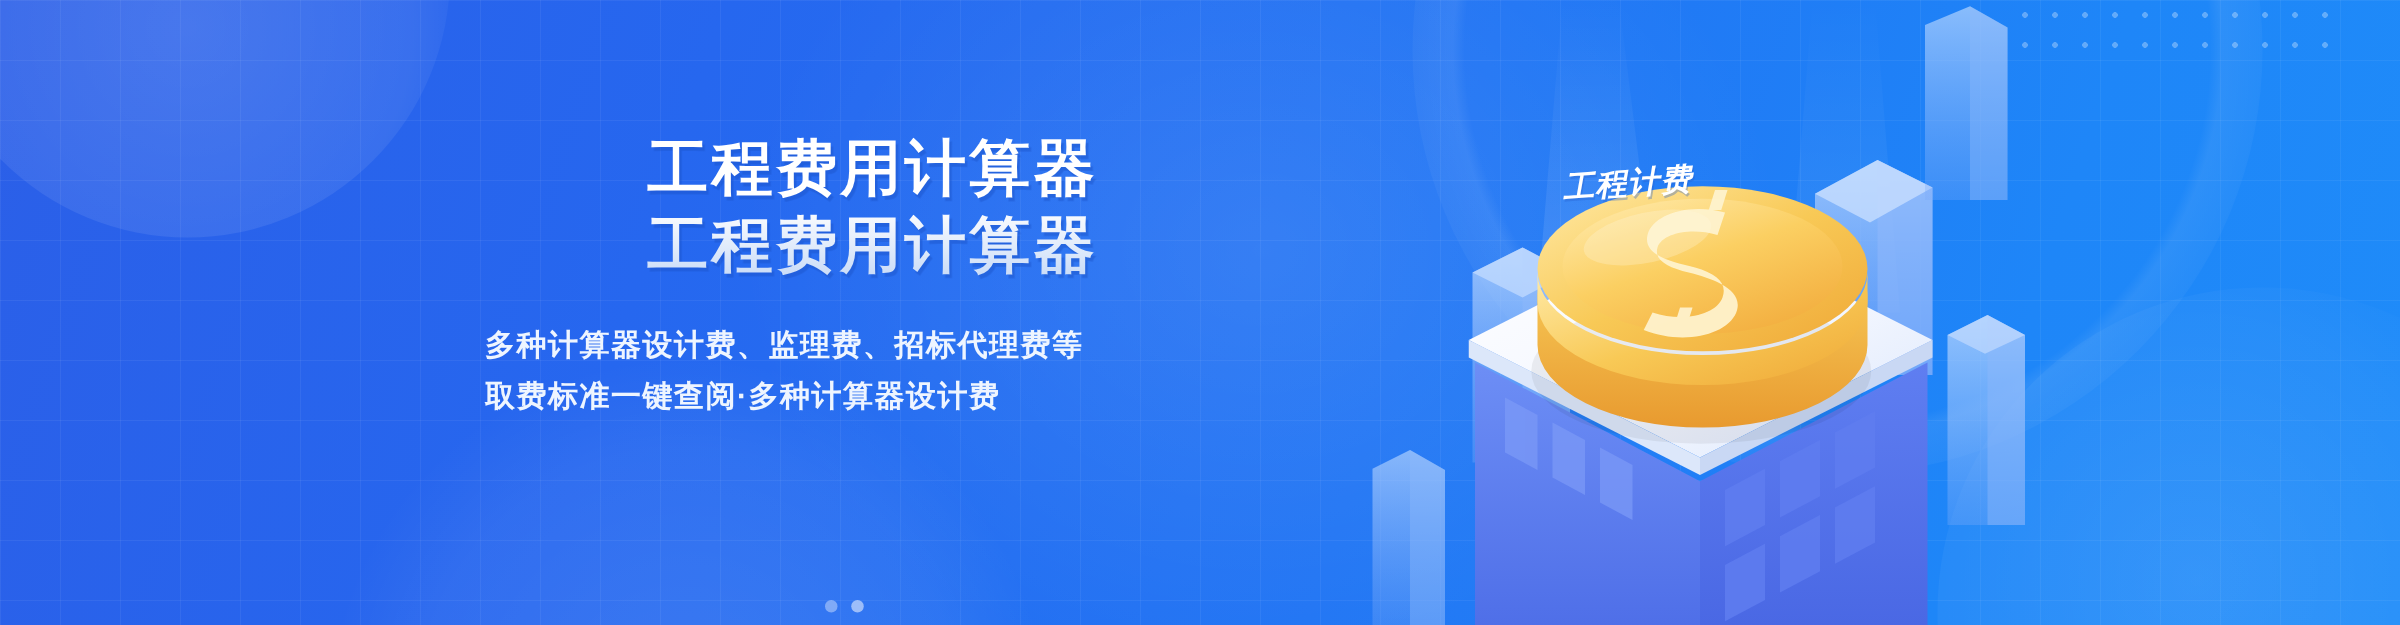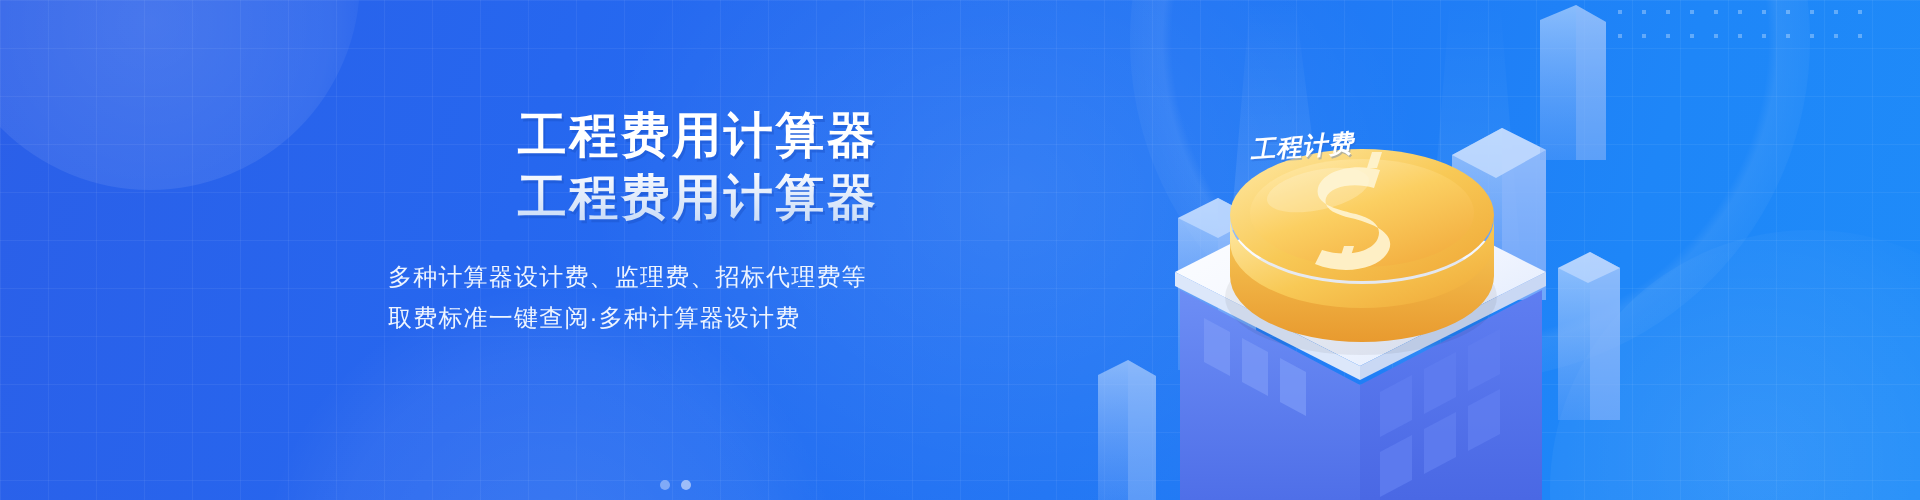--- a/index.html
+++ b/index.html
@@ -75,21 +75,21 @@
   }
   .headline .l2{display:block;}
 
   .sub{
     margin:0;
     color:#eef5ff;
     font-size:24px;
     line-height:41px;
     letter-spacing:1.2px;
     white-space:nowrap;
-    font-weight:400;
+    font-weight:700;
   }
   .sub-wrap{margin-top:28px;}
 
   
   .dots{position:absolute;left:660px;top:480px;display:flex;gap:11px;}
   .dot{width:10px;height:10px;border-radius:50%;background:rgba(255,255,255,.38);}
   .dot.active{background:rgba(255,255,255,.52);}
 
   
   .illus{position:absolute;left:1080px;top:0;width:560px;height:500px;}

